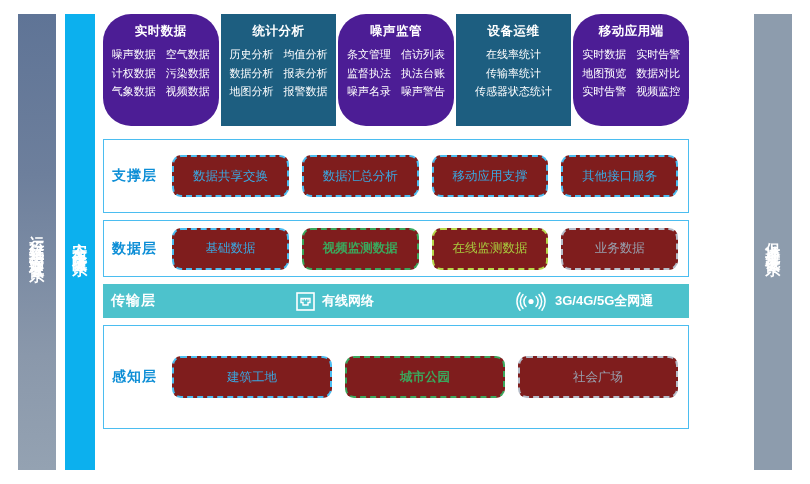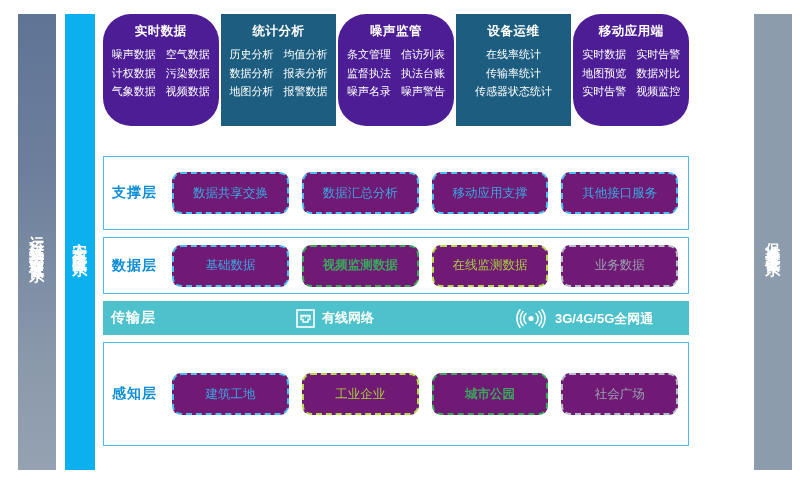--- a/index.html
+++ b/index.html
@@ -116,21 +116,21 @@
   }
   .app-items span { white-space: nowrap; }
 
   
   .layer-box {
     border: 1px solid #4bbdf0;
     background: #ffffff;
     display: flex;
     align-items: center;
   }
-  #row-support { height: 74px; margin-top: 20px; }
+  #row-support { height: 74px; margin-top: 3px; }
   #row-data    { height: 57px; margin-top: 7px; }
   #row-sense   { height: 104px; margin-top: 7px; }
 
   .chips {
     display: flex;
     flex: 1;
     align-items: center;
     gap: 13px;
     padding-right: 10px;
     flex-wrap: wrap;
@@ -139,21 +139,21 @@
     flex: 1 1 0;
     min-width: 0;
     height: 42px;
     border: 2px dashed #4bbdf0;
     border-radius: 9px;
     display: flex;
     align-items: center;
     justify-content: center;
     font-size: 12.5px;
     color: #3aa7e0;
-    background: #701a75;
+    background: #7f1d1d;
     white-space: nowrap;
   }
   .chip.blue   { border-color: #4bbdf0; color: #3aa7e0; }
   .chip.lime   { border-color: #b6d84a; color: #a8cc3e; }
   .chip.green  { border-color: #3ba75c; color: #3ba75c; font-weight: bold; }
   .chip.gray   { border-color: #b6bdc9; color: #98a0ae; }
 
   
   #row-sense .chips {
     flex-direction: column;
@@ -187,21 +187,21 @@
     font-size: 13px;
     font-weight: bold;
   }
   .trans-item {
     display: flex;
     align-items: center;
     gap: 7px;
     padding-left: 20px;
   }
   .trans-item.wired  { margin-left: 105px; }
-  .trans-item.wireless { margin-left: 120px; align-items: flex-end; }
+  .trans-item.wireless { margin-left: 120px; }
   .trans-item svg { display: block; }
 </style>
 </head>
 <body>
 
 <div id="page">
 
   <div id="bar-ops" class="vbar">
     <span class="vtext">运行维护与管理体系</span>
   </div>
@@ -324,21 +324,20 @@
         </div>
 
       </div>
     </div>
 
     <div class="row layer-box" id="row-sense">
       <div class="row-label">感知层</div>
       <div class="chips" id="sense-chips">
           <div class="chip-line">
             <div class="chip blue">建筑工地</div>
-            <div class="chip lime">工业企业</div>
             <div class="chip green">城市公园</div>
             <div class="chip gray">社会广场</div>
           </div>
         </div>
     </div>
 
   </div>
 </div>
 
 </body></html>

